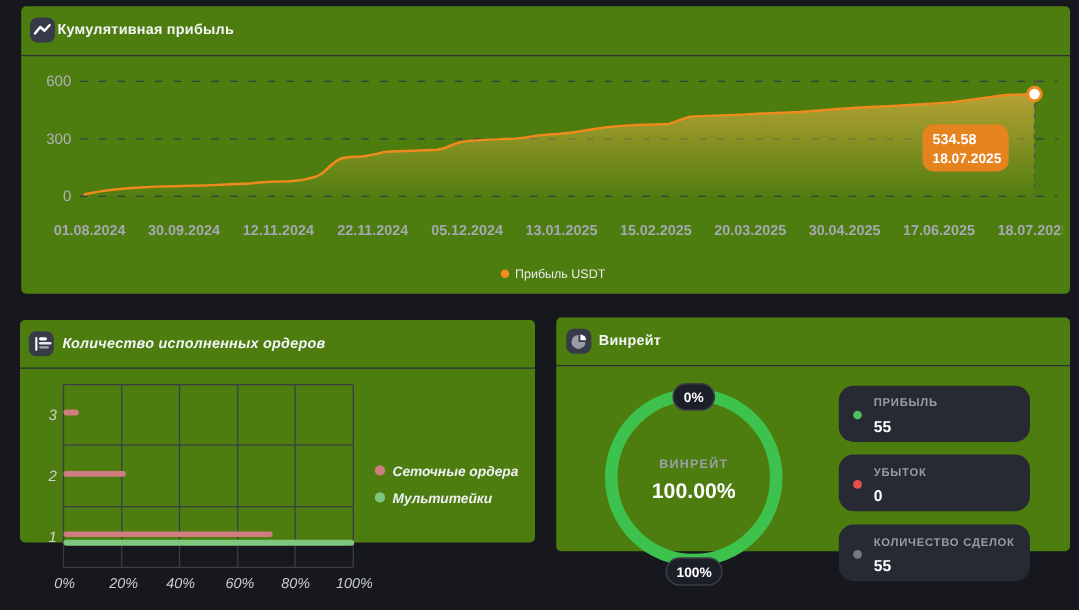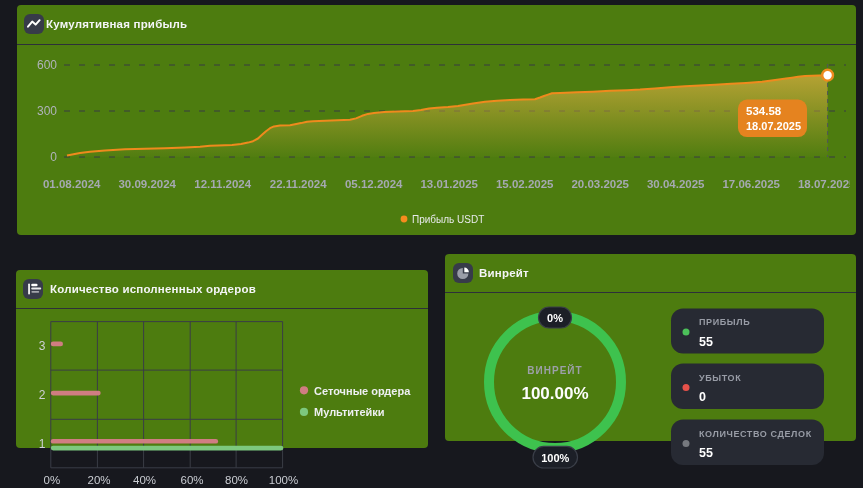--- a/index.html
+++ b/index.html
@@ -68,21 +68,21 @@
       <text x="729" y="125" font-size="11px">18.07.2025</text>
     </g>
 
     <circle cx="810.6" cy="70.2" r="5.4" fill="#ffffff" stroke="#ee8a1e" stroke-width="2.4"></circle>
 
     <circle cx="387" cy="214" r="3.4" fill="#f78c1e"></circle>
     <text x="395" y="217.5" font-size="10px" fill="#e8eaec">Прибыль USDT</text>
   </svg>
 </div>
 
-<div class="card" style="left:16px; top:270px; width:412px; height:178px;">
+<div class="card" style="left:16px; top:256px; width:412px; height:178px;font-style:italic;">
   <div class="chip" style="left:7px; top:9.3px;">
     <svg width="20" height="20" viewBox="0 0 20 20">
       <g fill="#ffffff">
         <rect x="5.2" y="4.5" width="1.7" height="11" rx="0.8"></rect>
         <rect x="8.2" y="4.7" width="6.4" height="2.6" rx="1.3" opacity="1"></rect>
         <rect x="8.2" y="8.6" width="10" height="1.9" rx="0.95" opacity="0.9"></rect>
         <rect x="8.4" y="12" width="7.8" height="1.7" rx="0.85" opacity="0.55"></rect>
       </g>
     </svg>
   </div>

